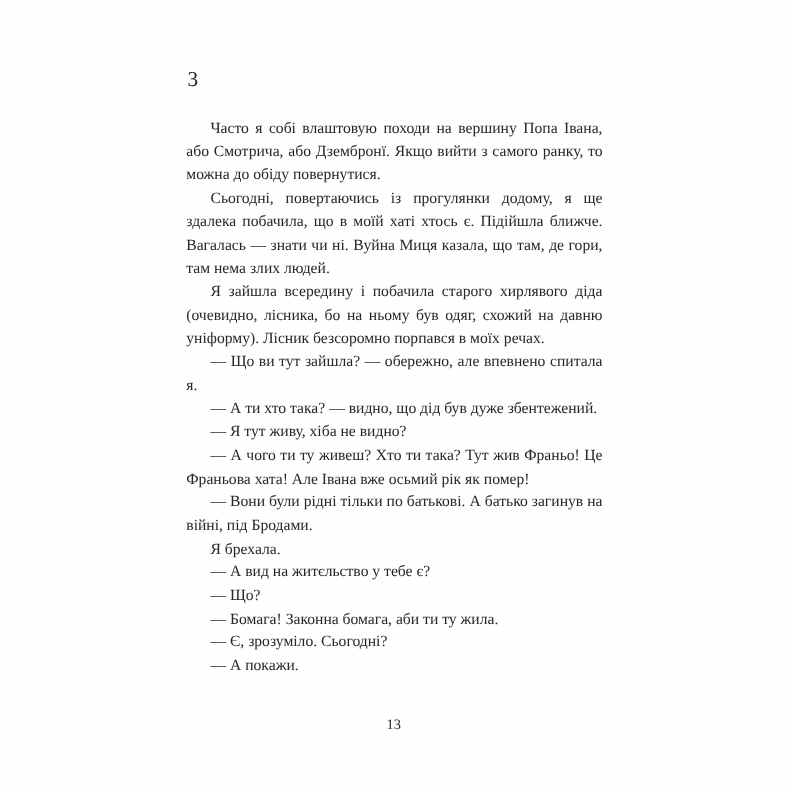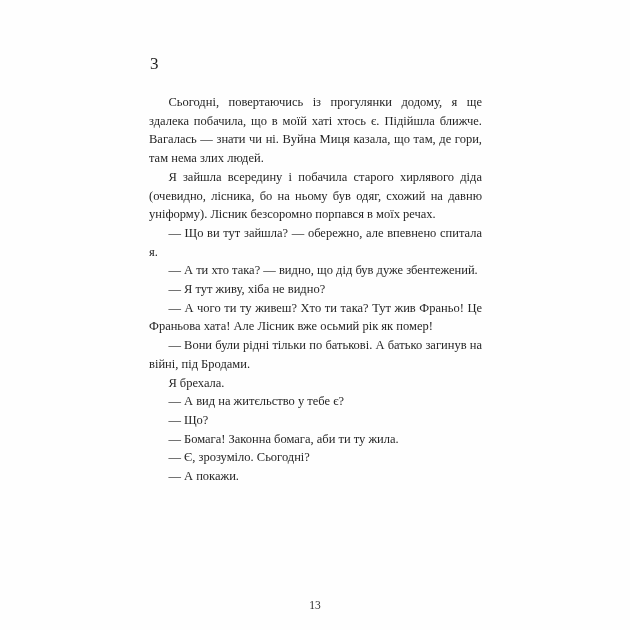--- a/index.html
+++ b/index.html
@@ -41,40 +41,41 @@
   }
   .text-block p {
     margin: 0;
     padding: 0;
     text-indent: 1.55em;
   }
   .page-number {
     position: absolute;
     left: 0;
     right: 0;
-    top: 599px;
+    top: 574px;
     text-align: center;
     font-size: 11.5px;
     color: #2a2a2a;
   }
 </style>
 </head>
 <body>
 
 <div class="book-page" lang="uk">
 
   <div class="chapter-number">3</div>
 
   <div class="text-block">
+    <p>Часто я собі влаштовую походи на вершину Попа Івана, або Смотрича, або Дзембронї. Якщо вийти з самого ранку, то можна до обіду повернутися.</p>
     <p>Сьогодні, повертаючись із прогулянки додому, я ще здалека побачила, що в моїй хаті хтось є. Підійшла ближче. Вагалась — знати чи ні. Вуйна Миця казала, що там, де гори, там нема злих людей.</p>
     <p>Я зайшла всередину і побачила старого хирлявого діда (очевидно, лісника, бо на ньому був одяг, схожий на давню уніформу). Лісник безсоромно порпався в моїх речах.</p>
     <p>— Що ви тут зайшла? — обережно, але впевнено спитала я.</p>
     <p>— А ти хто така? — видно, що дід був дуже збентежений.</p>
     <p>— Я тут живу, хіба не видно?</p>
-    <p>— А чого ти ту живеш? Хто ти така? Тут жив Франьо! Це Франьова хата! Але Лісник вже осьмий рік як помер!</p>
+    <p>— А чого ти ту живеш? Хто ти така? Тут жив Франьо! Це Франьова хата! Але Івана вже осьмий рік як помер!</p>
     <p>— Вони були рідні тільки по батькові. А батько загинув на війні, під Бродами.</p>
     <p>Я брехала.</p>
     <p>— А вид на житєльство у тебе є?</p>
     <p>— Що?</p>
     <p>— Бомага! Законна бомага, аби ти ту жила.</p>
     <p>— Є, зрозуміло. Сьогодні?</p>
     <p>— А покажи.</p>
   </div>
 
   <div class="page-number">13</div>

